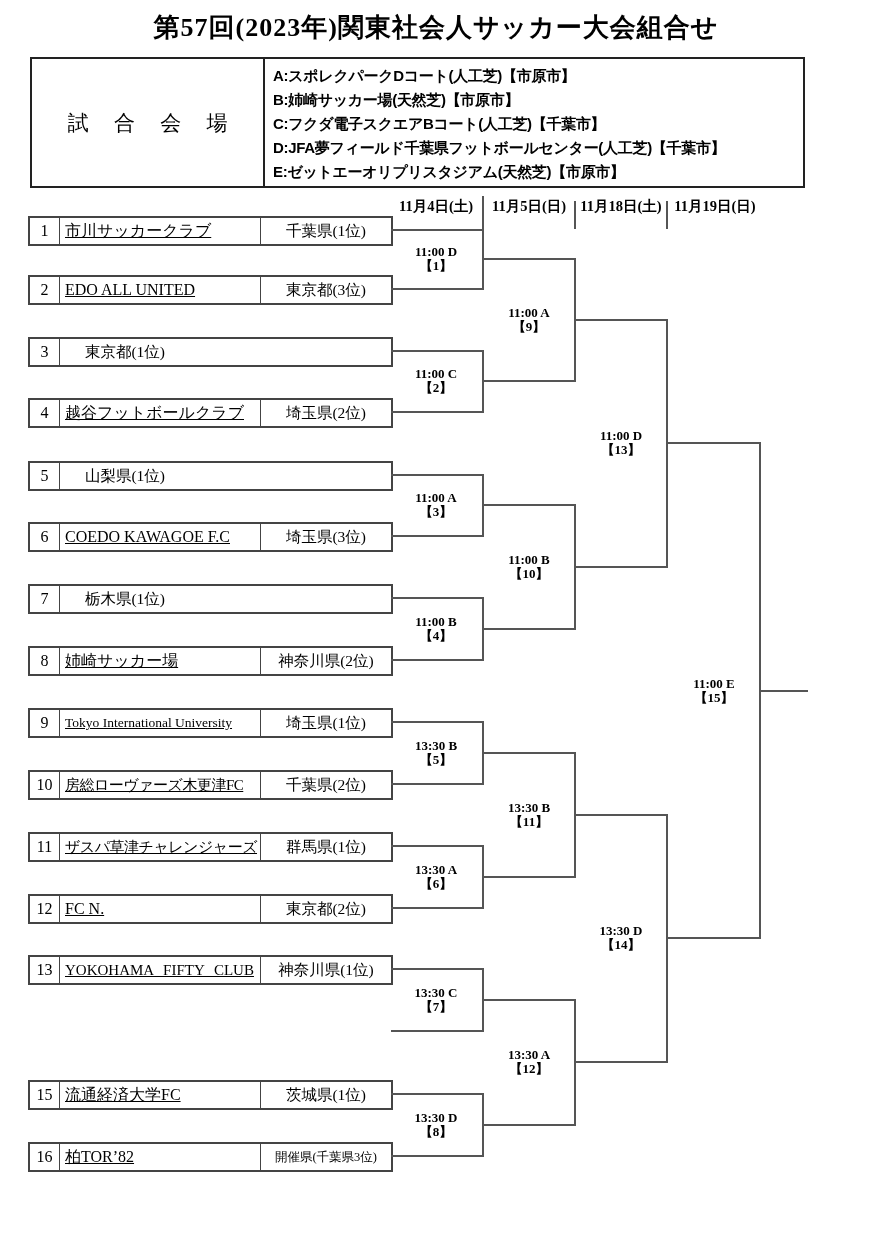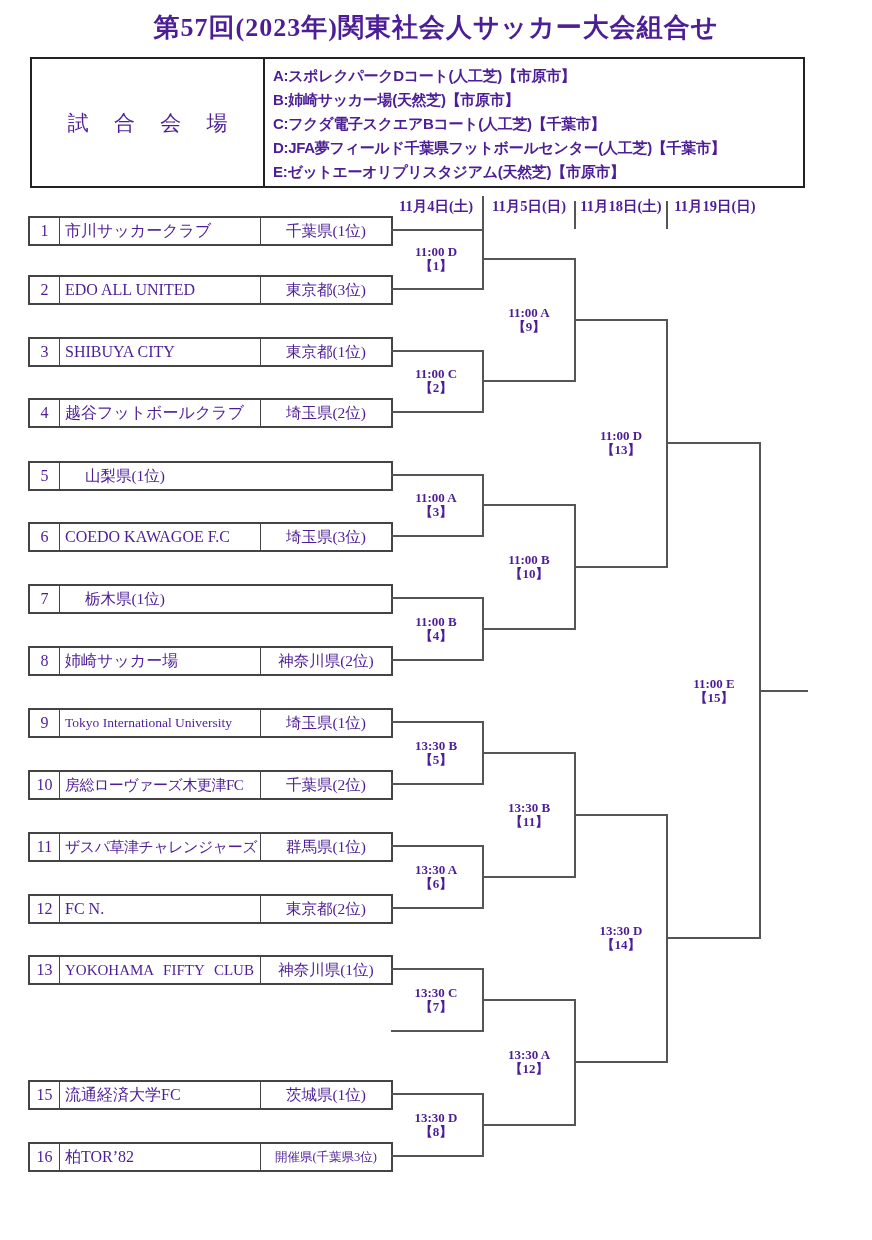--- a/index.html
+++ b/index.html
@@ -1,17 +1,17 @@
 <!DOCTYPE html>
 <html><head>
 <meta charset="utf-8">
 <style>
   html,body{margin:0;padding:0;background:#fff;}
   .page{position:relative;width:872px;height:1240px;background:#ffffff;overflow:hidden;
-        font-family:"Liberation Serif","DejaVu Serif",serif;color:#4c1d95;}
+        font-family:"Liberation Serif","DejaVu Serif",serif;color:#000000;}
   .title{position:absolute;top:10px;left:0;width:100%;text-align:center;
          font-size:26px;font-weight:600;letter-spacing:1px;}
   
   .venuebox{position:absolute;left:30px;top:57px;width:775px;height:131px;
             border:2px solid #222;box-sizing:border-box;display:flex;background:#fff;}
   .vhead{width:233px;border-right:2px solid #222;box-sizing:border-box;
          display:flex;align-items:center;justify-content:center;
          font-size:21px;letter-spacing:10px;text-indent:10px;}
   .vlist{flex:1;padding:5px 4px 0 8px;
          font-family:"Liberation Sans","DejaVu Sans",sans-serif;
@@ -19,21 +19,21 @@
   
   .rdate{position:absolute;top:197px;text-align:center;white-space:nowrap;
          font-weight:700;font-size:14.5px;}
   
   .team{position:absolute;left:28px;width:365px;height:30px;box-sizing:border-box;
         border:2px solid #444;background:#fff;display:flex;align-items:stretch;}
   .tno{width:30px;flex:none;border-right:1.5px solid #444;box-sizing:border-box;
        display:flex;align-items:center;justify-content:center;font-size:16px;}
   .tname{flex:1;border-right:1.5px solid #444;box-sizing:border-box;
          display:flex;align-items:center;padding-left:5px;font-size:16px;
-         white-space:nowrap;overflow:hidden;}
+         white-space:nowrap;overflow:hidden;text-decoration:underline;}
   .tpref{width:130px;flex:none;display:flex;align-items:center;justify-content:center;
          font-size:15.5px;white-space:nowrap;}
   .jp-s  .tname{font-size:15px;letter-spacing:-0.5px;}
   .en-s  .tname{font-size:13.5px;}
   .en-m  .tname{font-size:15px;word-spacing:6px;}
   .pref-s .tpref{font-size:12.5px;}
   
   .mlabel{position:absolute;text-align:center;font-weight:700;
           font-size:13px;line-height:14px;white-space:nowrap;}
   
@@ -67,21 +67,20 @@
     <div class="tname">市川サッカークラブ</div>
     <div class="tpref">千葉県(1位)</div>
   </div>
   <div class="team" style="top:275px">
     <div class="tno">2</div>
     <div class="tname">EDO ALL UNITED</div>
     <div class="tpref">東京都(3位)</div>
   </div>
   <div class="team" style="top:337px">
     <div class="tno">3</div>
-    <div class="tname">SHIBUYA CITY</div>
     <div class="tpref">東京都(1位)</div>
   </div>
   <div class="team" style="top:398px">
     <div class="tno">4</div>
     <div class="tname">越谷フットボールクラブ</div>
     <div class="tpref">埼玉県(2位)</div>
   </div>
   <div class="team" style="top:461px">
     <div class="tno">5</div>
     <div class="tpref">山梨県(1位)</div>

